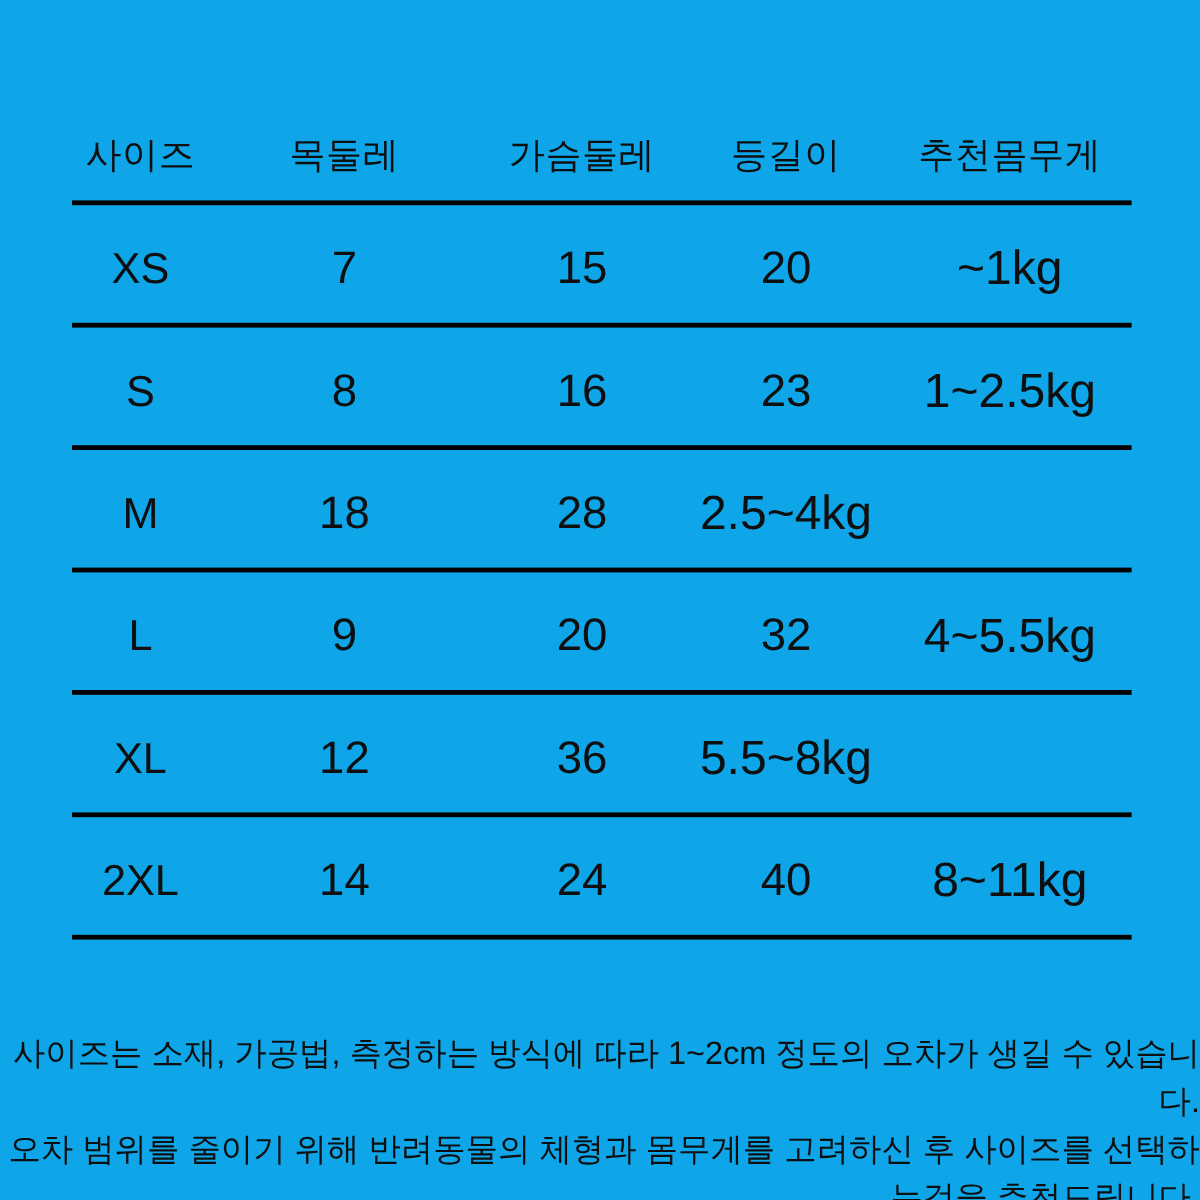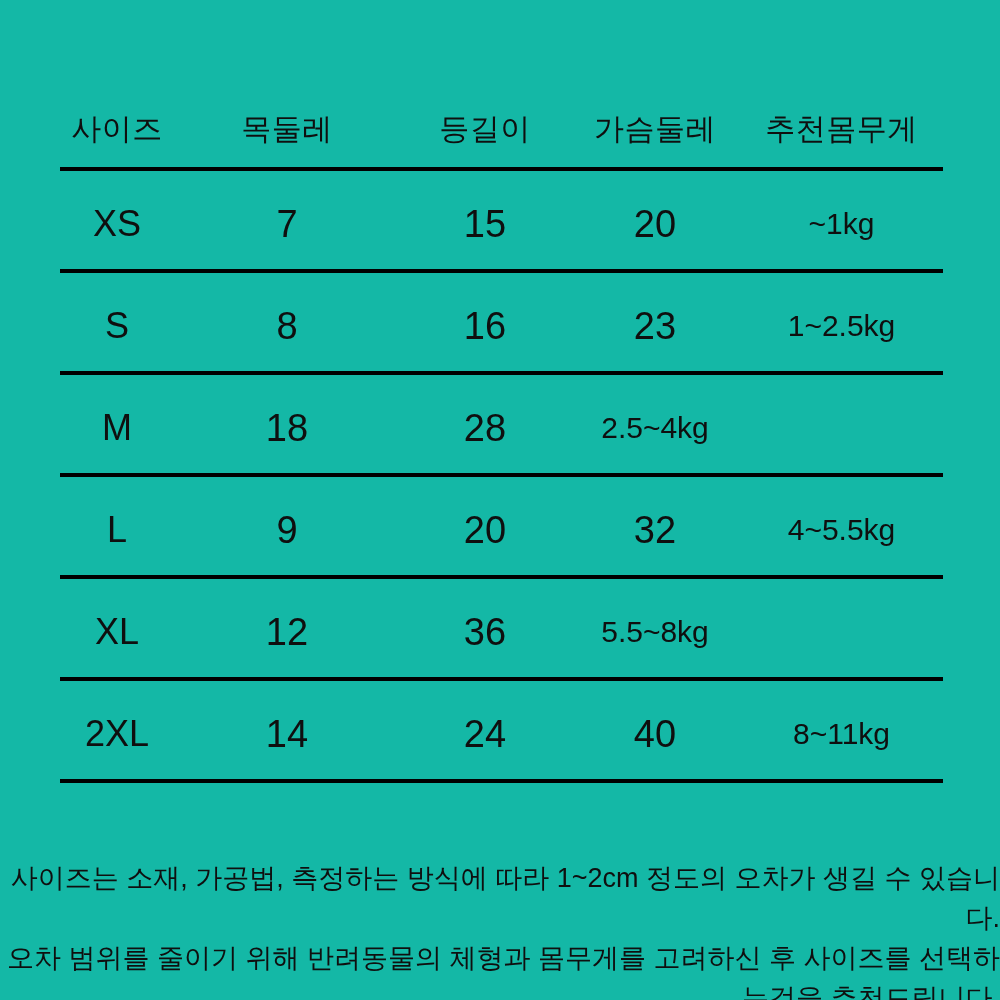--- a/index.html
+++ b/index.html
@@ -11,21 +11,21 @@
     width: 1000px;
     height: 1000px;
     font-family: "Liberation Sans", "DejaVu Sans", sans-serif;
     color: #0f0f0f;
     -webkit-font-smoothing: antialiased;
   }
   .sheet {
     position: relative;
     width: 1000px;
     height: 1000px;
-    background: #14b8a6;
+    background: #0ea5e9;
     overflow: hidden;
   }
   .size-table {
     position: absolute;
     left: 60px;
     top: 92px;
     width: 883px;
   }
   .trow {
     display: grid;
@@ -41,21 +41,21 @@
     font-weight: 300;
     white-space: nowrap;
   }
   .header .cell {
     font-size: 30px;
     letter-spacing: 0.5px;
   }
   .data .cell { padding-top: 8px; }
   .cell.size   { font-size: 36px; }
   .cell.num    { font-size: 38px; }
-  .cell.weight { font-size: 30px; text-align: center; }
+  .cell.weight { font-size: 40px; text-align: center; }
   .footnote {
     position: absolute;
     left: 0;
     top: 858px;
     width: 1000px;
     text-align: center;
     font-size: 27px;
     line-height: 40px;
     font-weight: 300;
     color: #0f0f0f;
@@ -65,22 +65,22 @@
 </head>
 <body>
 
 <div class="sheet">
 
   <div class="size-table">
 
     <div class="trow header">
       <div class="cell">사이즈</div>
       <div class="cell">목둘레</div>
+      <div class="cell">가슴둘레</div>
       <div class="cell">등길이</div>
-      <div class="cell">가슴둘레</div>
       <div class="cell">추천몸무게</div>
     </div>
 
     <div class="trow data">
       <div class="cell size">XS</div>
       <div class="cell num">7</div>
       <div class="cell num">15</div>
       <div class="cell num">20</div>
       <div class="cell weight">~1kg</div>
     </div>

